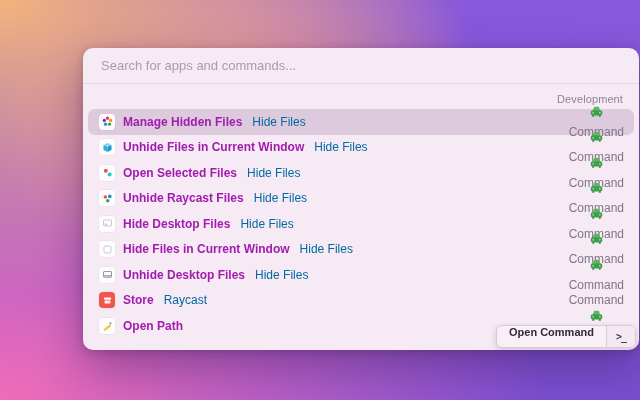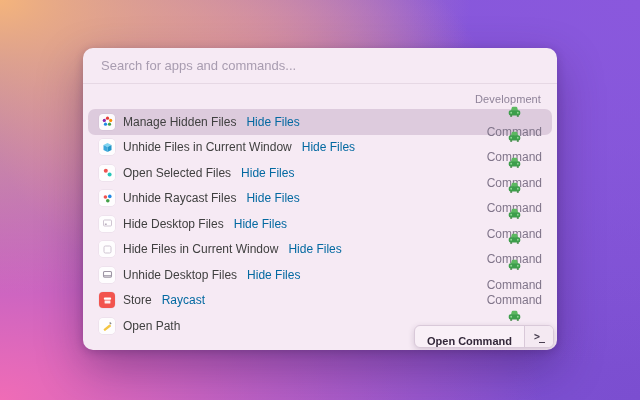--- a/index.html
+++ b/index.html
@@ -8,21 +8,21 @@
     font-family:"Liberation Sans","DejaVu Sans",sans-serif;
     background-color:#8356d8;
     background-image:
       radial-gradient(at 0% 0%, #f4b47c 0%, rgba(244,180,124,0) 52%),
       radial-gradient(at 0% 100%, #f06cb6 0%, rgba(240,108,182,0) 60%),
       radial-gradient(at 38% 28%, #eb8fa6 0%, rgba(235,143,166,0) 45%),
       radial-gradient(at 100% 0%, #8a58dd 0%, rgba(138,88,221,0) 65%),
       radial-gradient(at 100% 100%, #7b4ed0 0%, rgba(123,78,208,0) 65%);
   }
   .window{
-    position:absolute;left:83px;top:48px;width:474px;height:302px;
+    position:absolute;left:83px;top:48px;width:556px;height:302px;
     background:#f6eaf4;border-radius:10px;overflow:hidden;
     box-shadow:0 18px 45px rgba(50,18,75,.38), 0 2px 8px rgba(50,18,75,.25);
   }
   .search-bar{height:35px;display:flex;align-items:center;padding:0 16px;}
   .search-bar input{
     width:100%;border:none;outline:none;background:transparent;
     font-family:"Liberation Sans","DejaVu Sans",sans-serif;
     font-size:13px;color:#3a2f42;
   }
   .search-bar input::placeholder{color:#a89cb0;opacity:1;}
@@ -38,28 +38,28 @@
   }
   .row.selected{background:#ddcbdd;}
   .tile{
     width:16px;height:16px;border-radius:4px;flex:0 0 16px;
     background:rgba(255,255,255,.9);
     display:flex;align-items:center;justify-content:center;
     box-shadow:0 0 0 .5px rgba(120,100,130,.12);
   }
   .tile.red-tile{background:#f2544e;}
   .tile svg{display:block;}
-  .row-title{font-size:12px;font-weight:400;color:#404040;white-space:nowrap;}
+  .row-title{font-size:12px;font-weight:700;color:#a21caf;white-space:nowrap;}
   .row-subtitle{font-size:12px;color:#0369a1;white-space:nowrap;margin-left:2px;}
   .accessory{margin-left:auto;display:flex;align-items:center;gap:7px;padding-right:2px;flex-direction:column;}
   .accessory .cmd{font-size:12px;color:#80758a;}
   .tooltip{
     position:absolute;right:3px;bottom:2px;height:21px;
     background:#f9f0f7;border:1px solid #d9c9d9;border-radius:6px;
-    display:flex;align-items:flex-end;overflow:hidden;
+    display:flex;align-items:flex-start;overflow:hidden;
     box-shadow:0 2px 6px rgba(60,30,70,.18);
   }
   .tooltip .label{
     font-size:11px;font-weight:600;color:#33283a;padding:0 12px;white-space:nowrap;
   }
   .tooltip .key{
     font-family:"DejaVu Sans Mono","Liberation Mono",monospace;
     font-size:10px;font-weight:700;color:#4a4052;
     border-left:1px solid #d9c9d9;height:100%;
     display:flex;align-items:center;padding:0 9px;background:#f4e9f2;

